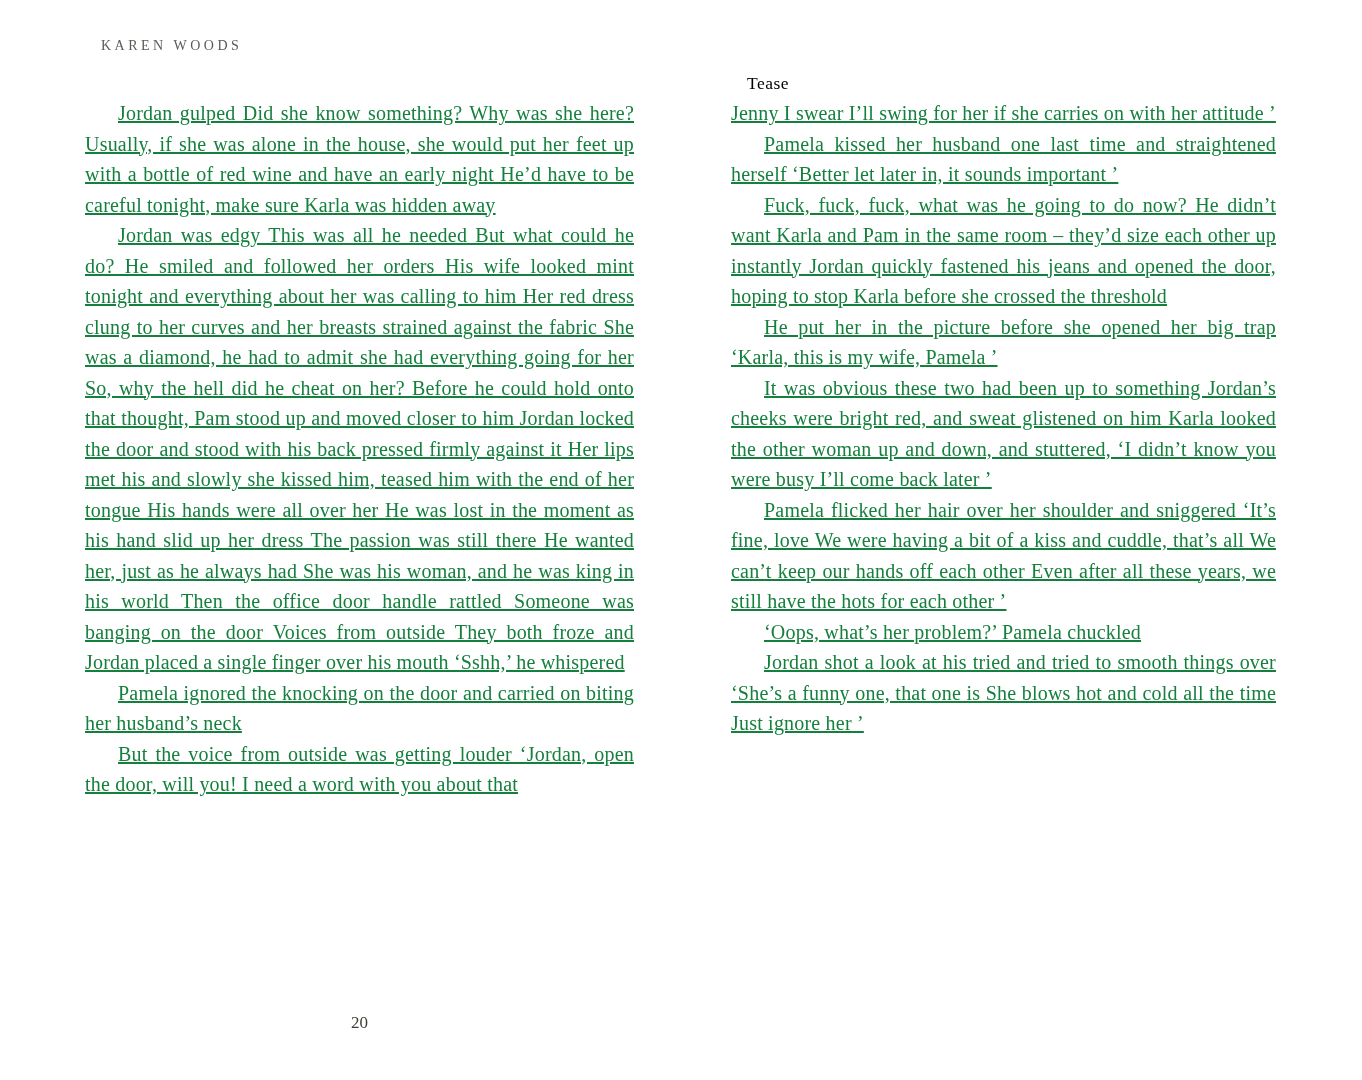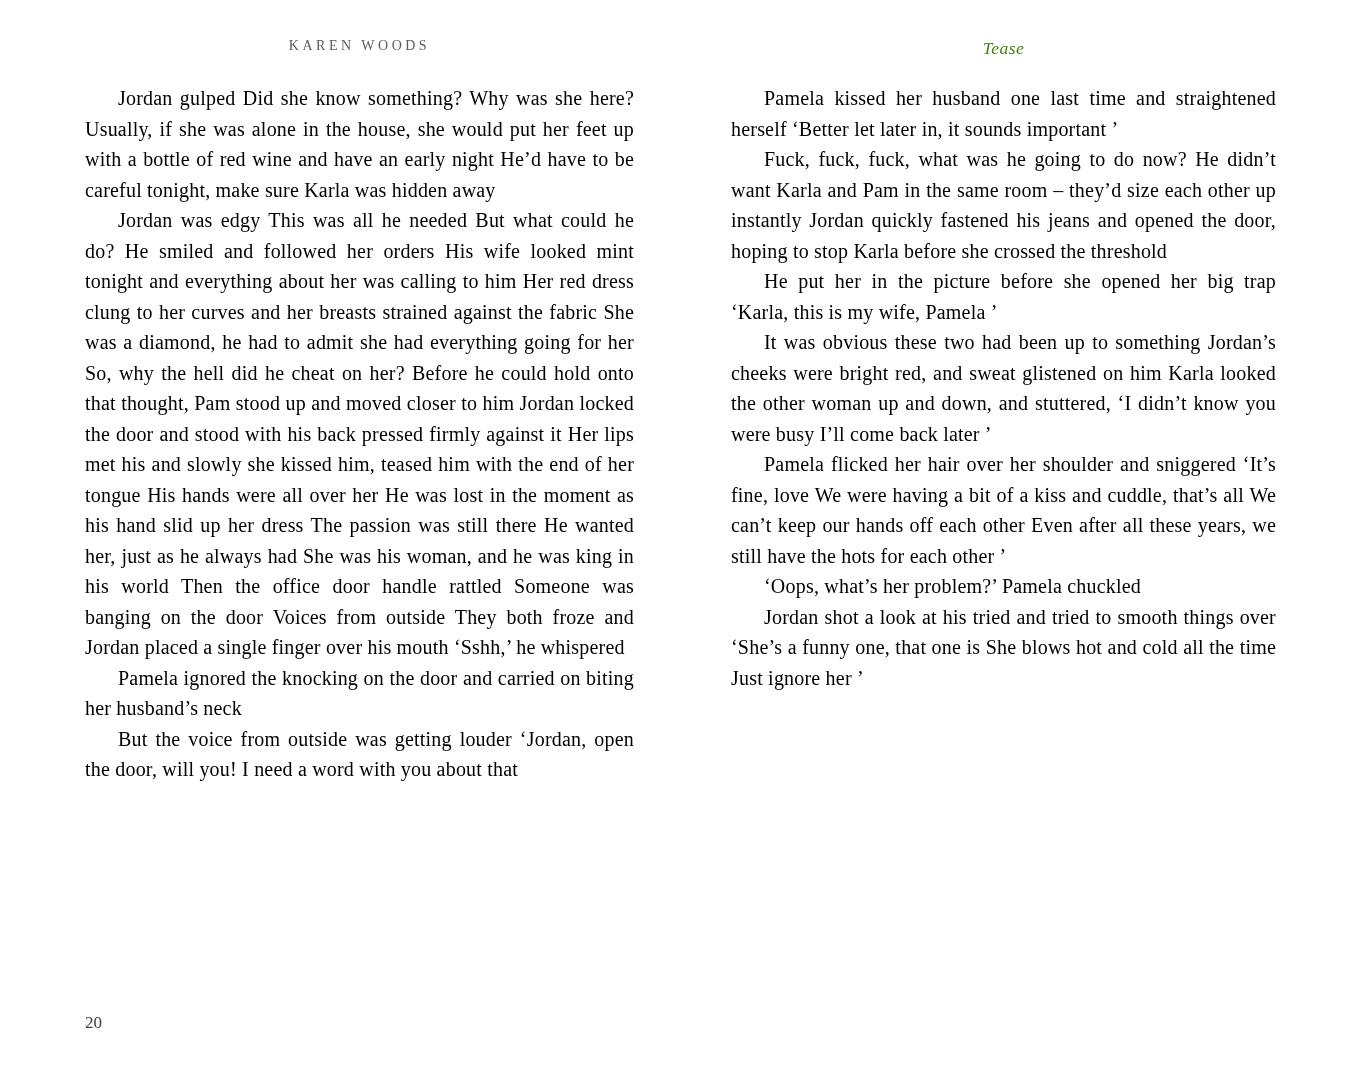--- a/index.html
+++ b/index.html
@@ -18,62 +18,63 @@
     position: absolute;
     top: 0;
     height: 1080px;
   }
   #left-page  { left: 85px;  width: 549px; }
   #right-page { left: 731px; width: 545px; }
 
   .running-head {
     position: absolute;
     top: 38px;
-    left: 0;
+    left: 16px;
     width: 100%;
-    text-align: center;
+    text-align: left;
     color: #56564f;
   }
   .running-head.author {
     font-size: 14px;
     letter-spacing: 3.5px;
     color: #5b5b56;
   }
   .running-head.title {
-    font-style: italic;
     font-size: 17.5px;
     letter-spacing: 0.5px;
-    color: #4d7c0f;
+    color: #000000;
+    margin-top: 35px;
   }
 
   .body-text {
     position: absolute;
-    top: 83px;
+    top: 98px;
     left: 0;
     width: 100%;
     text-align: justify;
     font-size: 20px;
     line-height: 30.5px;
-    color: #000000;
+    color: #15803d;
     letter-spacing: 0.2px;
+    text-decoration: underline;
   }
   p.para {
     margin: 0;
     padding: 0;
   }
   p.para.indent {
     text-indent: 33px;
   }
 
   .folio {
     position: absolute;
     top: 1013px;
     left: 0;
     width: 100%;
-    text-align: left;
+    text-align: center;
     font-size: 17px;
     color: #3f3f39;
   }
 </style>
 </head>
 <body>
 
 <div class="page" id="left-page">
   <div class="running-head author">KAREN WOODS</div>
   <div class="body-text">
@@ -81,20 +82,21 @@
       <p class="para indent">Jordan was edgy  This was all he needed  But what could he do? He smiled and followed her orders  His wife looked mint tonight and everything about her was calling to him  Her red dress clung to her curves and her breasts strained against the fabric  She was a diamond, he had to admit  she had everything going for her  So, why the hell did he cheat on her? Before he could hold onto that thought, Pam stood up and moved closer to him  Jordan locked the door and stood with his back pressed firmly against it  Her lips met his and slowly she kissed him, teased him with the end of her tongue  His hands were all over her  He was lost in the moment as his hand slid up her dress  The passion was still there  He wanted her, just as he always had  She was his woman, and he was king in his world  Then the office door handle rattled  Someone was banging on the door  Voices from outside  They both froze and Jordan placed a single finger over his mouth  ‘Sshh,’ he whispered</p>
       <p class="para indent">Pamela ignored the knocking on the door and carried on biting her husband’s neck</p>
       <p class="para indent">But the voice from outside was getting louder  ‘Jordan, open the door, will you! I need a word with you about that</p>
     </div>
   <div class="folio">20</div>
 </div>
 
 <div class="page" id="right-page">
   <div class="running-head title">Tease</div>
   <div class="body-text">
+      <p class="para">Jenny  I swear I’ll swing for her if she carries on with her attitude ’</p>
       <p class="para indent">Pamela kissed her husband one last time and straightened herself  ‘Better let later in, it sounds important ’</p>
       <p class="para indent">Fuck, fuck, fuck, what was he going to do now? He didn’t want Karla and Pam in the same room – they’d size each other up instantly  Jordan quickly fastened his jeans and opened the door, hoping to stop Karla before she crossed the threshold</p>
       <p class="para indent">He put her in the picture before she opened her big trap  ‘Karla, this is my wife, Pamela ’</p>
       <p class="para indent">It was obvious these two had been up to something  Jordan’s cheeks were bright red, and sweat glistened on him  Karla looked the other woman up and down, and stuttered, ‘I didn’t know you were busy  I’ll come back later ’</p>
       <p class="para indent">Pamela flicked her hair over her shoulder and sniggered  ‘It’s fine, love  We were having a bit of a kiss and cuddle, that’s all  We can’t keep our hands off each other  Even after all these years, we still have the hots for each other ’</p>
       <p class="para indent">‘Oops, what’s her problem?’ Pamela chuckled</p>
       <p class="para indent">Jordan shot a look at his tried and tried to smooth things over  ‘She’s a funny one, that one is  She blows hot and cold all the time  Just ignore her ’</p>
     </div>
 </div>
 

